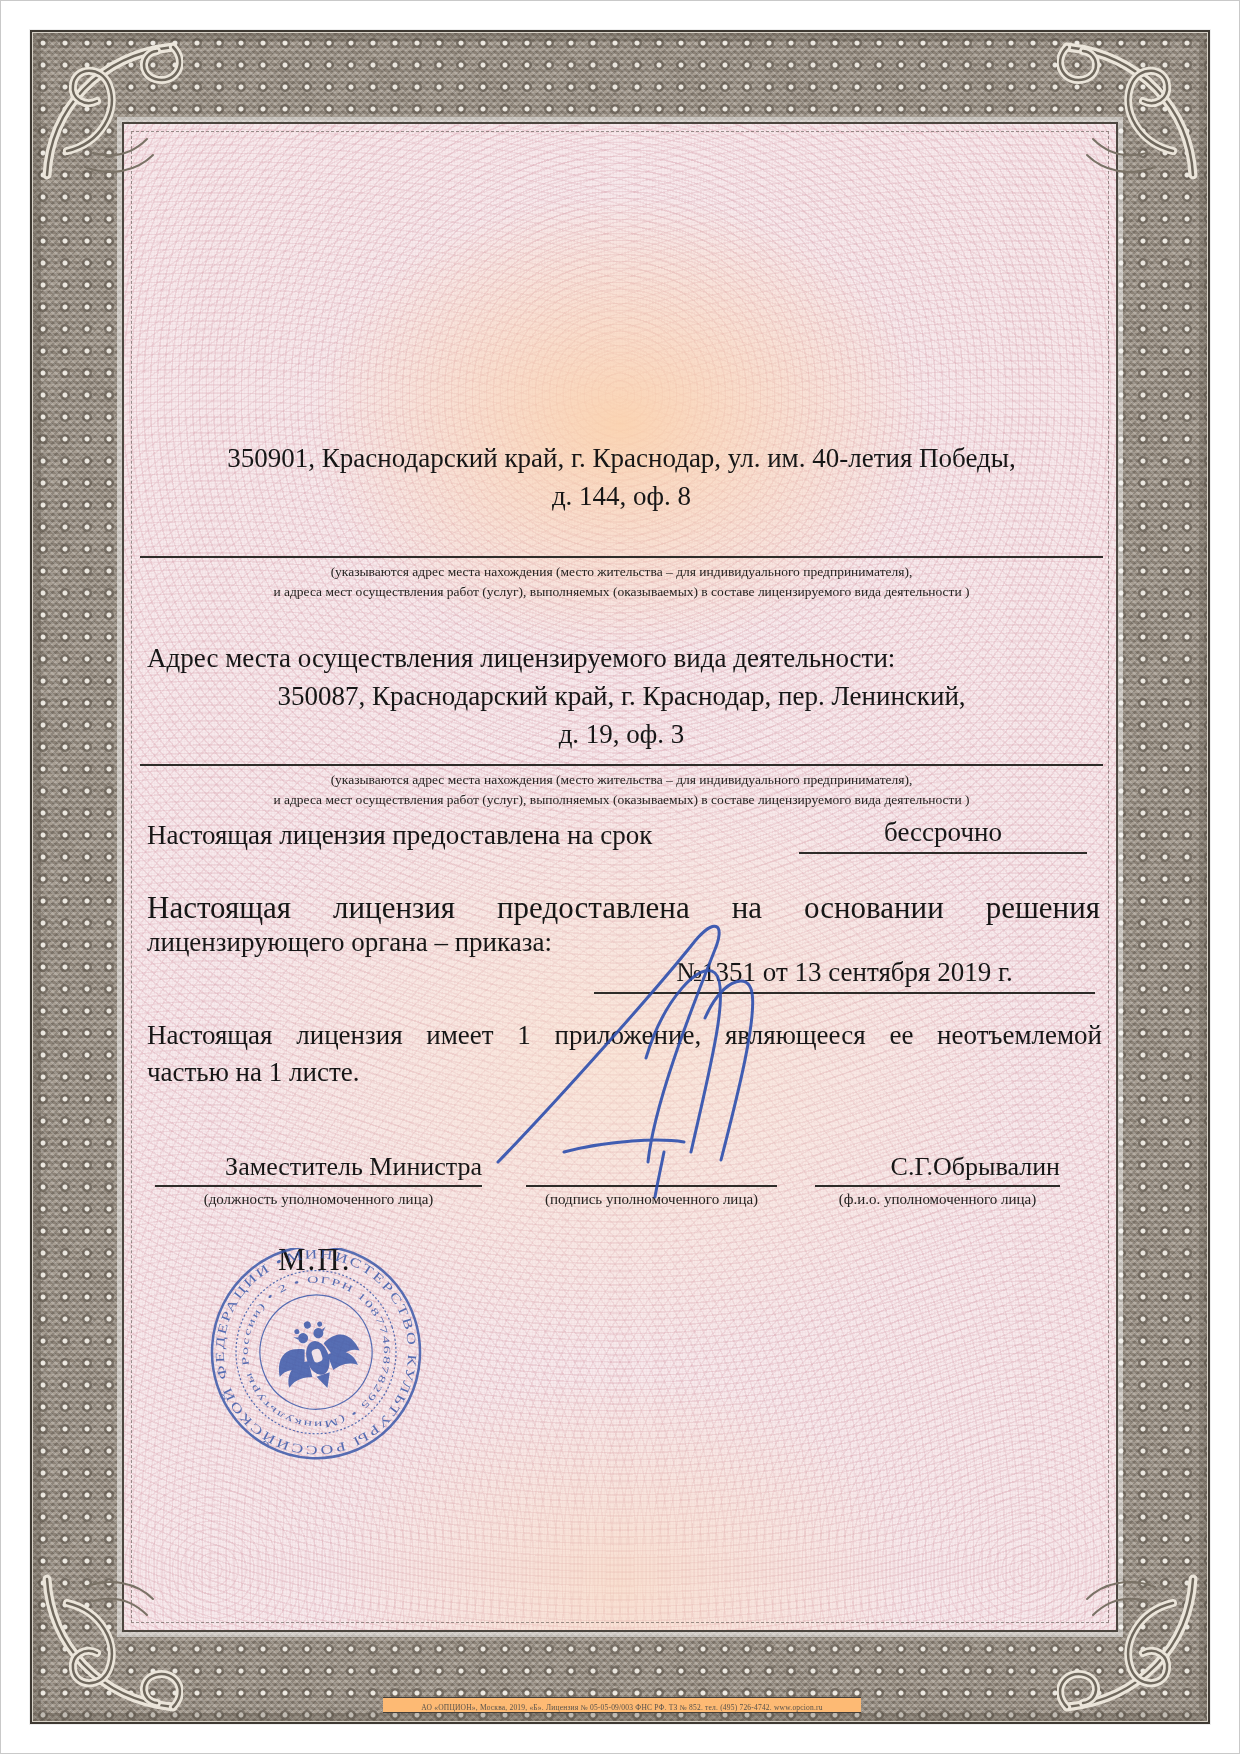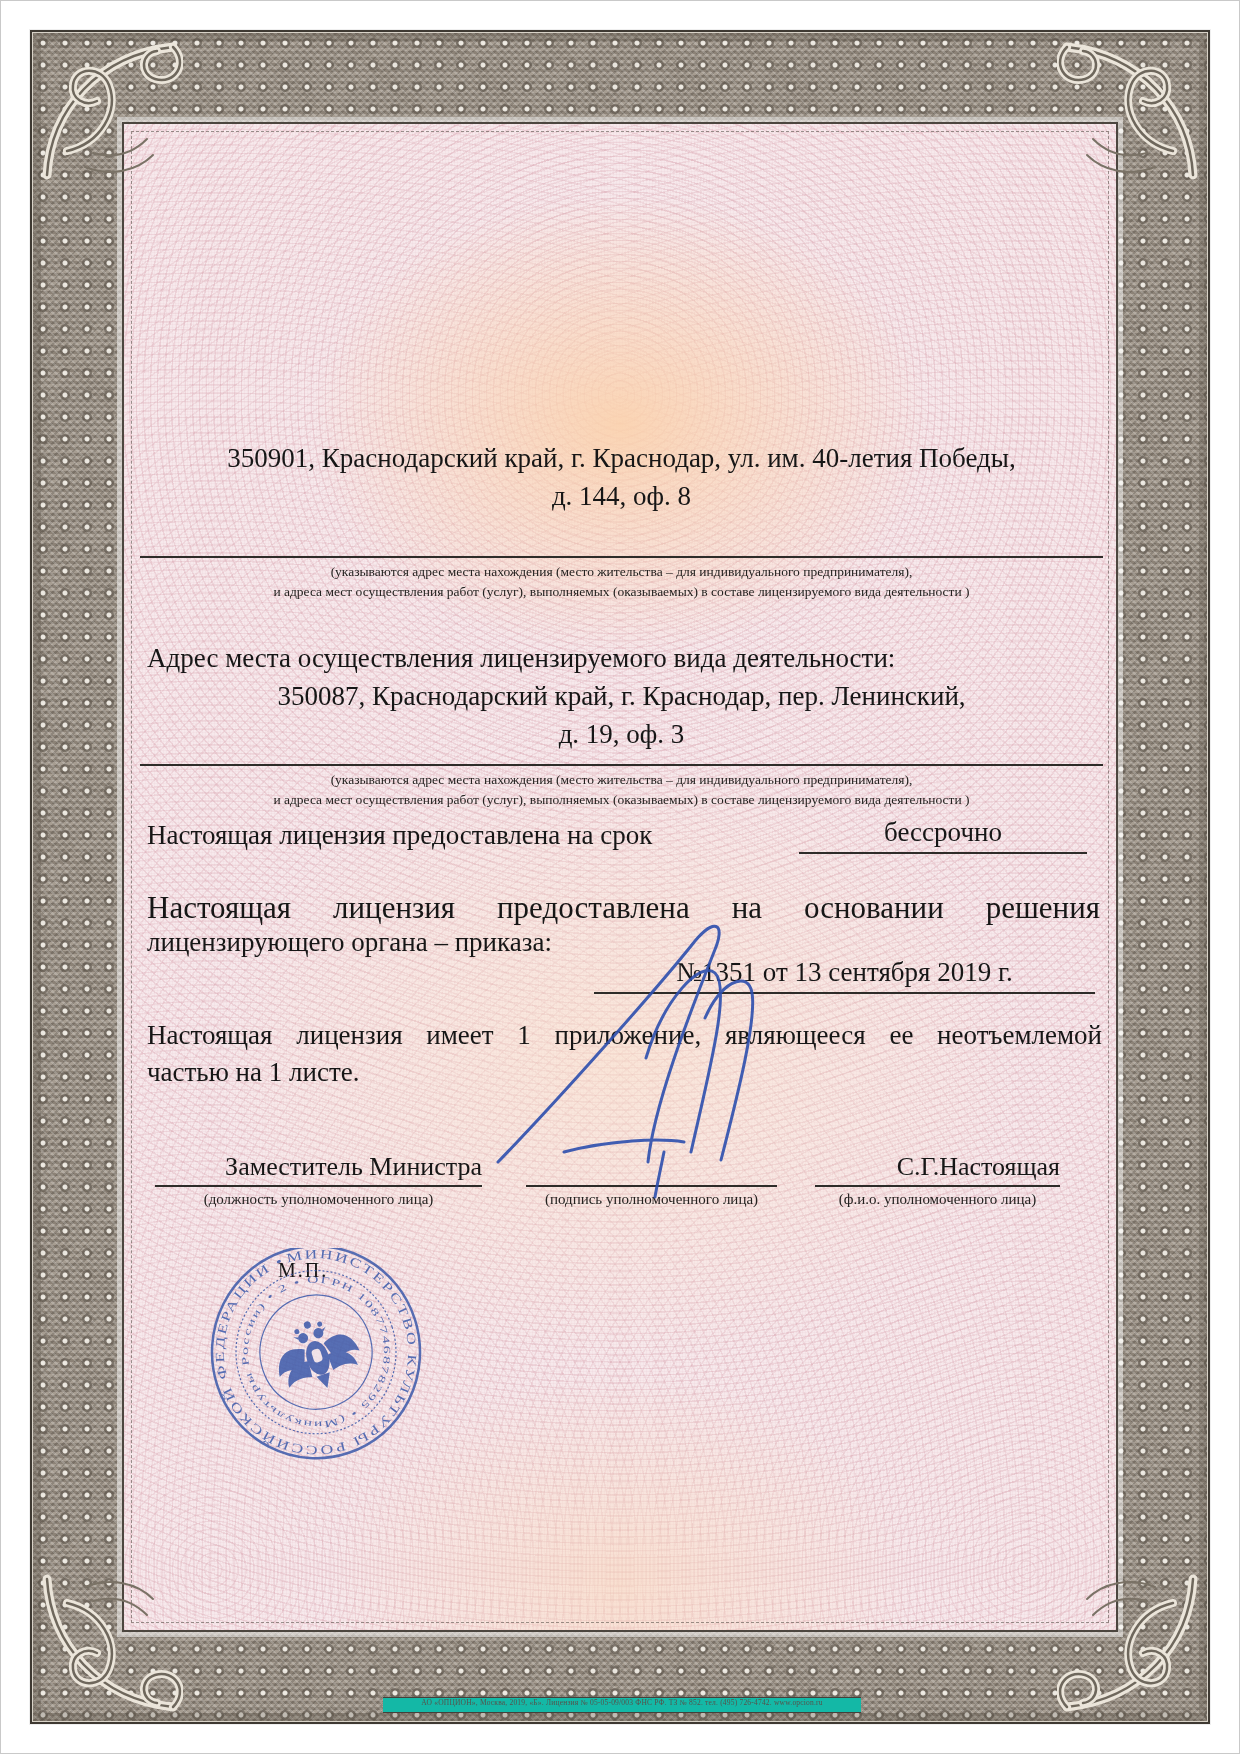--- a/index.html
+++ b/index.html
@@ -48,25 +48,25 @@
   .lbl{font-size:27px; line-height:1.15;}
   .bold{font-weight:normal;}
   .ctr{text-align:center;}
   .col{left:140px; width:963px;}
   .rule{position:absolute; height:2px; background:#2e2c29;}
   .hint{font-size:13.5px; line-height:1.5; text-align:center; color:#242220;}
   .flexline{display:flex; justify-content:space-between; font-size:31px;}
   .just{text-align:justify; text-align-last:justify;}
   .siglbl{font-size:15px; text-align:center; color:#242220;}
   .signame{font-size:26px; text-align:right;}
-  .mp{font-size:20px; letter-spacing:2px;margin-top:17px;}
+  .mp{font-size:31px; letter-spacing:2px;}
   .footer-strip{
     position:absolute; left:383px; top:1697px; width:478px; height:14px;
-    background:#14b8a6; border-top:1px solid #45403a; border-bottom:1px solid #45403a;
-    display:flex; align-items:flex-start; justify-content:center;
+    background:#fdba74; border-top:1px solid #45403a; border-bottom:1px solid #45403a;
+    display:flex; align-items:flex-end; justify-content:center;
   }
   .footer-strip span{font-size:7.5px; letter-spacing:.2px; color:#57524b; white-space:nowrap;}
 </style>
 </head>
 <body>
 
 <div class="page">
 
   <svg width="0" height="0" style="position:absolute">
     <defs>
@@ -131,21 +131,21 @@
   <div class="abs lbl just" style="left:147px; top:1020px; width:955px;">Настоящая лицензия имеет 1 приложение, являющееся ее неотъемлемой</div>
   <div class="abs lbl" style="left:147px; top:1057px;">частью на 1 листе.</div>
 
   <div class="abs signame" style="left:155px; top:1152px; width:327px;">Заместитель Министра</div>
   <div class="rule" style="left:155px; top:1185px; width:327px; height:1.5px;"></div>
   <div class="abs siglbl" style="left:155px; top:1191px; width:327px;">(должность уполномоченного лица)</div>
 
   <div class="rule" style="left:526px; top:1185px; width:251px; height:1.5px;"></div>
   <div class="abs siglbl" style="left:506px; top:1191px; width:291px;">(подпись уполномоченного лица)</div>
 
-  <div class="abs signame" style="left:815px; top:1152px; width:245px;">С.Г.Настоящая</div>
+  <div class="abs signame" style="left:815px; top:1152px; width:245px;">С.Г.Обрывалин</div>
   <div class="rule" style="left:815px; top:1185px; width:245px; height:1.5px;"></div>
   <div class="abs siglbl" style="left:800px; top:1191px; width:275px;">(ф.и.о. уполномоченного лица)</div>
 
   <svg class="abs" style="left:468px; top:900px;" width="320" height="300" viewBox="0 0 320 300">
     <g fill="none" stroke="#2d4fae" stroke-width="3" stroke-linecap="round" opacity=".9">
       <path d="M30 262 C 92 198 186 92 223 46 C 246 16 259 22 246 52 C 219 120 186 206 180 262"></path>
       <path d="M178 158 C 196 98 233 60 247 73 C 263 88 241 172 223 252"></path>
       <path d="M237 118 C 253 82 277 72 283 89 C 291 112 269 198 253 260"></path>
       <path d="M96 252 C 142 240 192 238 216 242"></path>
       <path d="M196 252 C 192 272 189 285 187 297"></path>

